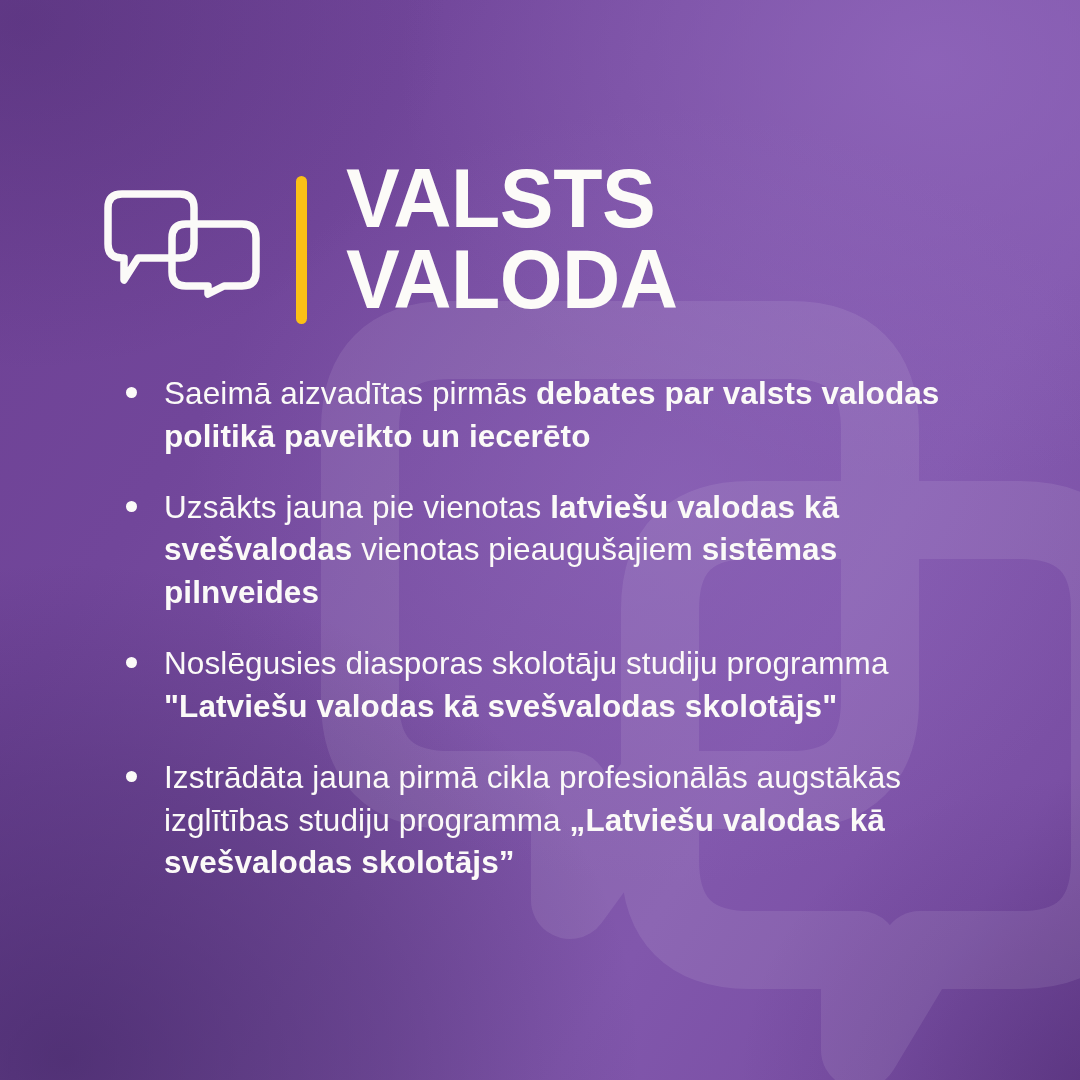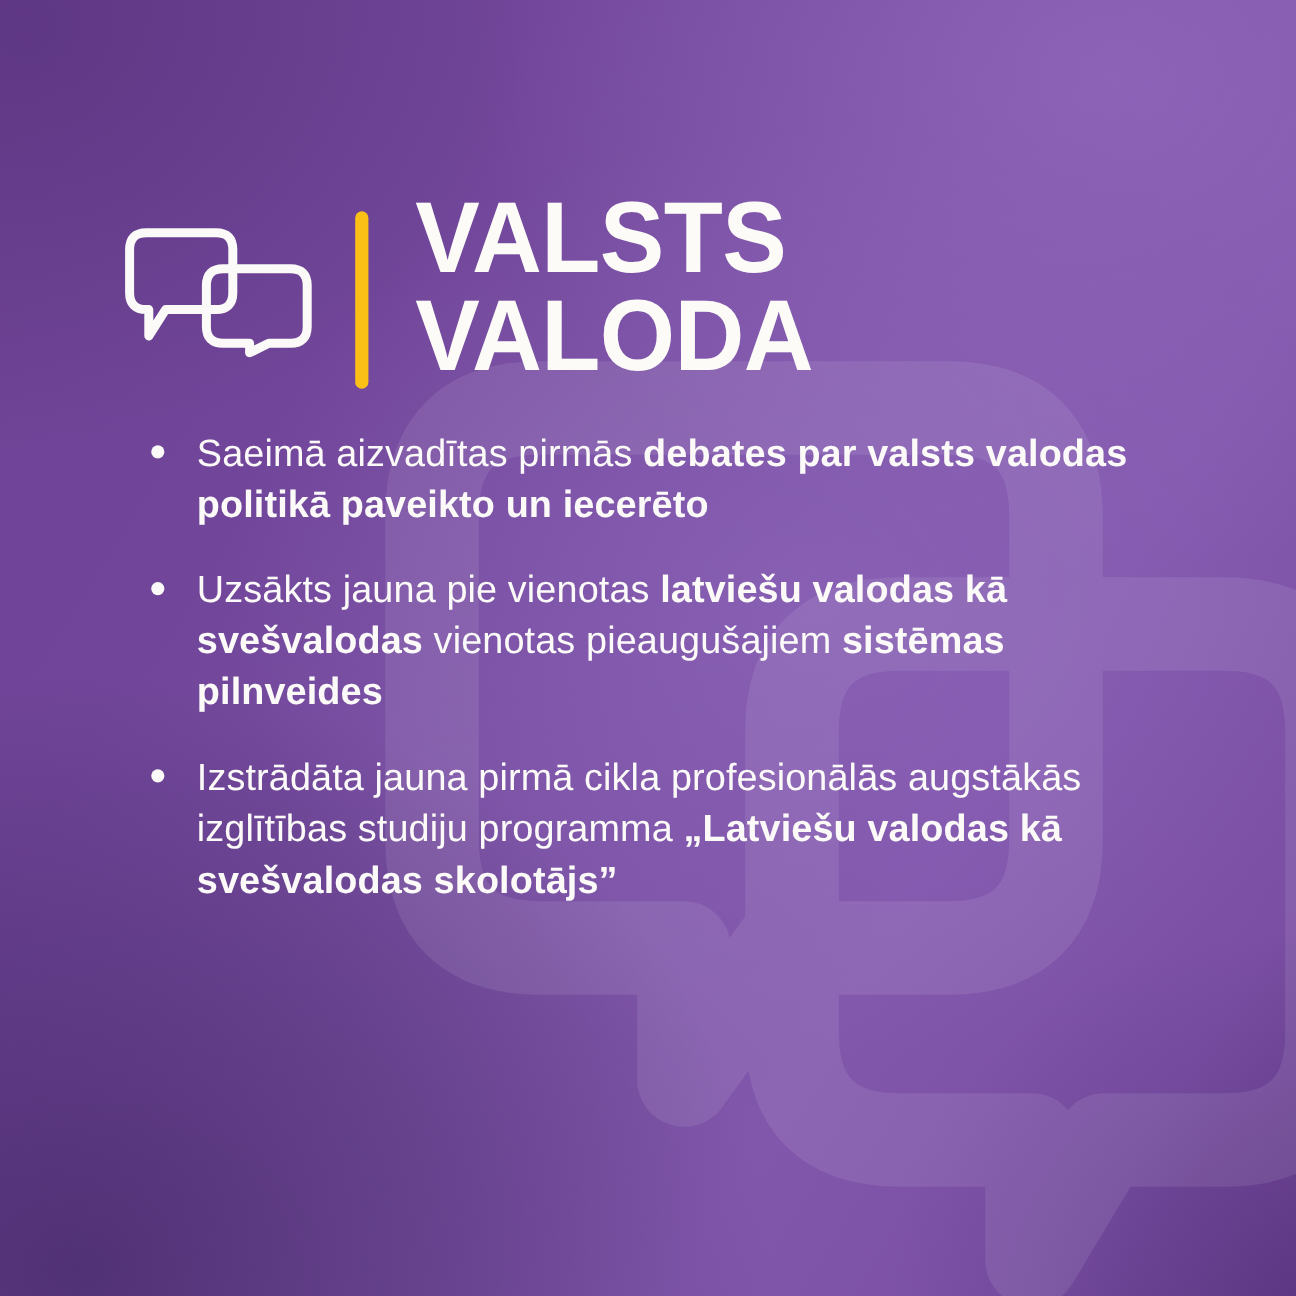--- a/index.html
+++ b/index.html
@@ -124,21 +124,21 @@
     color: #FCFBF8;
     white-space: nowrap;
     transform: scaleX(0.96);
     transform-origin: left center;
   }
 
   
   .bullets {
     position: absolute;
     left: 126px;
-    top: 356px;
+    top: 372px;
     width: 852px;
   }
   .bullet-row {
     display: flex;
     align-items: flex-start;
     margin-bottom: 28px;
   }
   .bullet-row:last-child { margin-bottom: 0; justify-content: flex-end; }
 
   .bullet-dot {
@@ -233,20 +233,24 @@
     <div class="bullet-row">
       <span class="bullet-dot"></span>
       <span class="bullet-text"><span>Saeimā aizvadītas pirmās </span><b>debates par valsts valodas politikā paveikto un iecerēto</b></span>
     </div>
 
     <div class="bullet-row">
       <span class="bullet-dot"></span>
       <span class="bullet-text"><span>Uzsākts jauna pie vienotas </span><b>latviešu valodas kā svešvalodas</b><span> vienotas pieaugušajiem </span><b>sistēmas pilnveides</b></span>
     </div>
 
+    <div class="bullet-row">
+      <span class="bullet-dot"></span>
+      <span class="bullet-text"><span>Noslēgusies diasporas skolotāju studiju programma </span><b>"Latviešu valodas kā svešvalodas skolotājs"</b></span>
+    </div>
 
     <div class="bullet-row">
       <span class="bullet-dot"></span>
       <span class="bullet-text"><span>Izstrādāta jauna pirmā cikla profesionālās augstākās izglītības studiju programma </span><b>„Latviešu valodas kā svešvalodas skolotājs”</b></span>
     </div>
 
   </div>
 
 </div>
 

